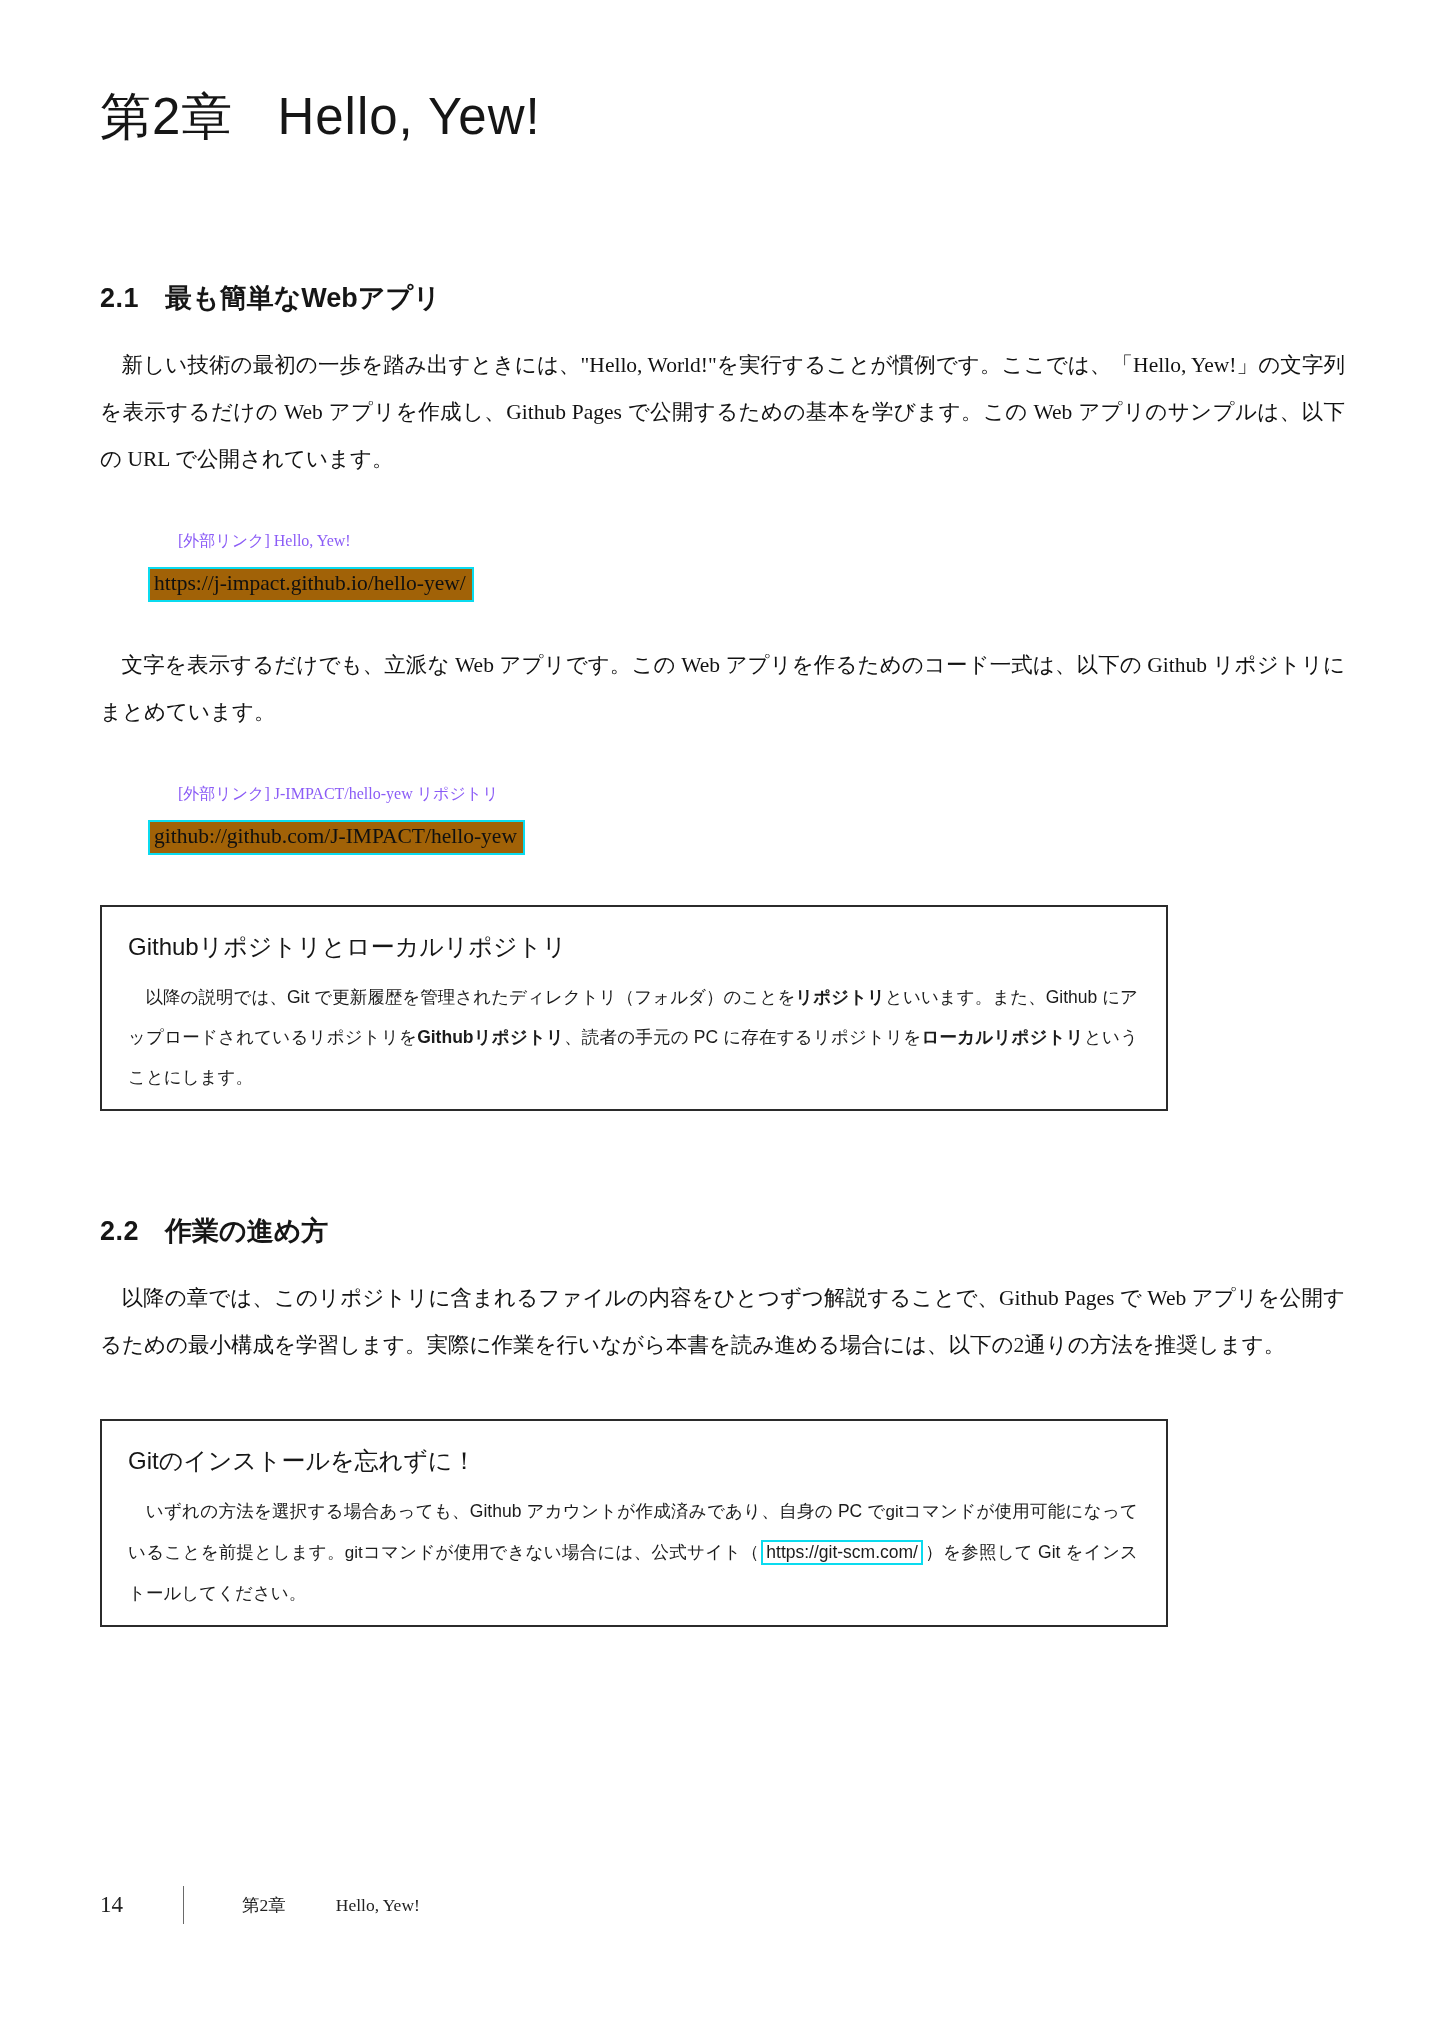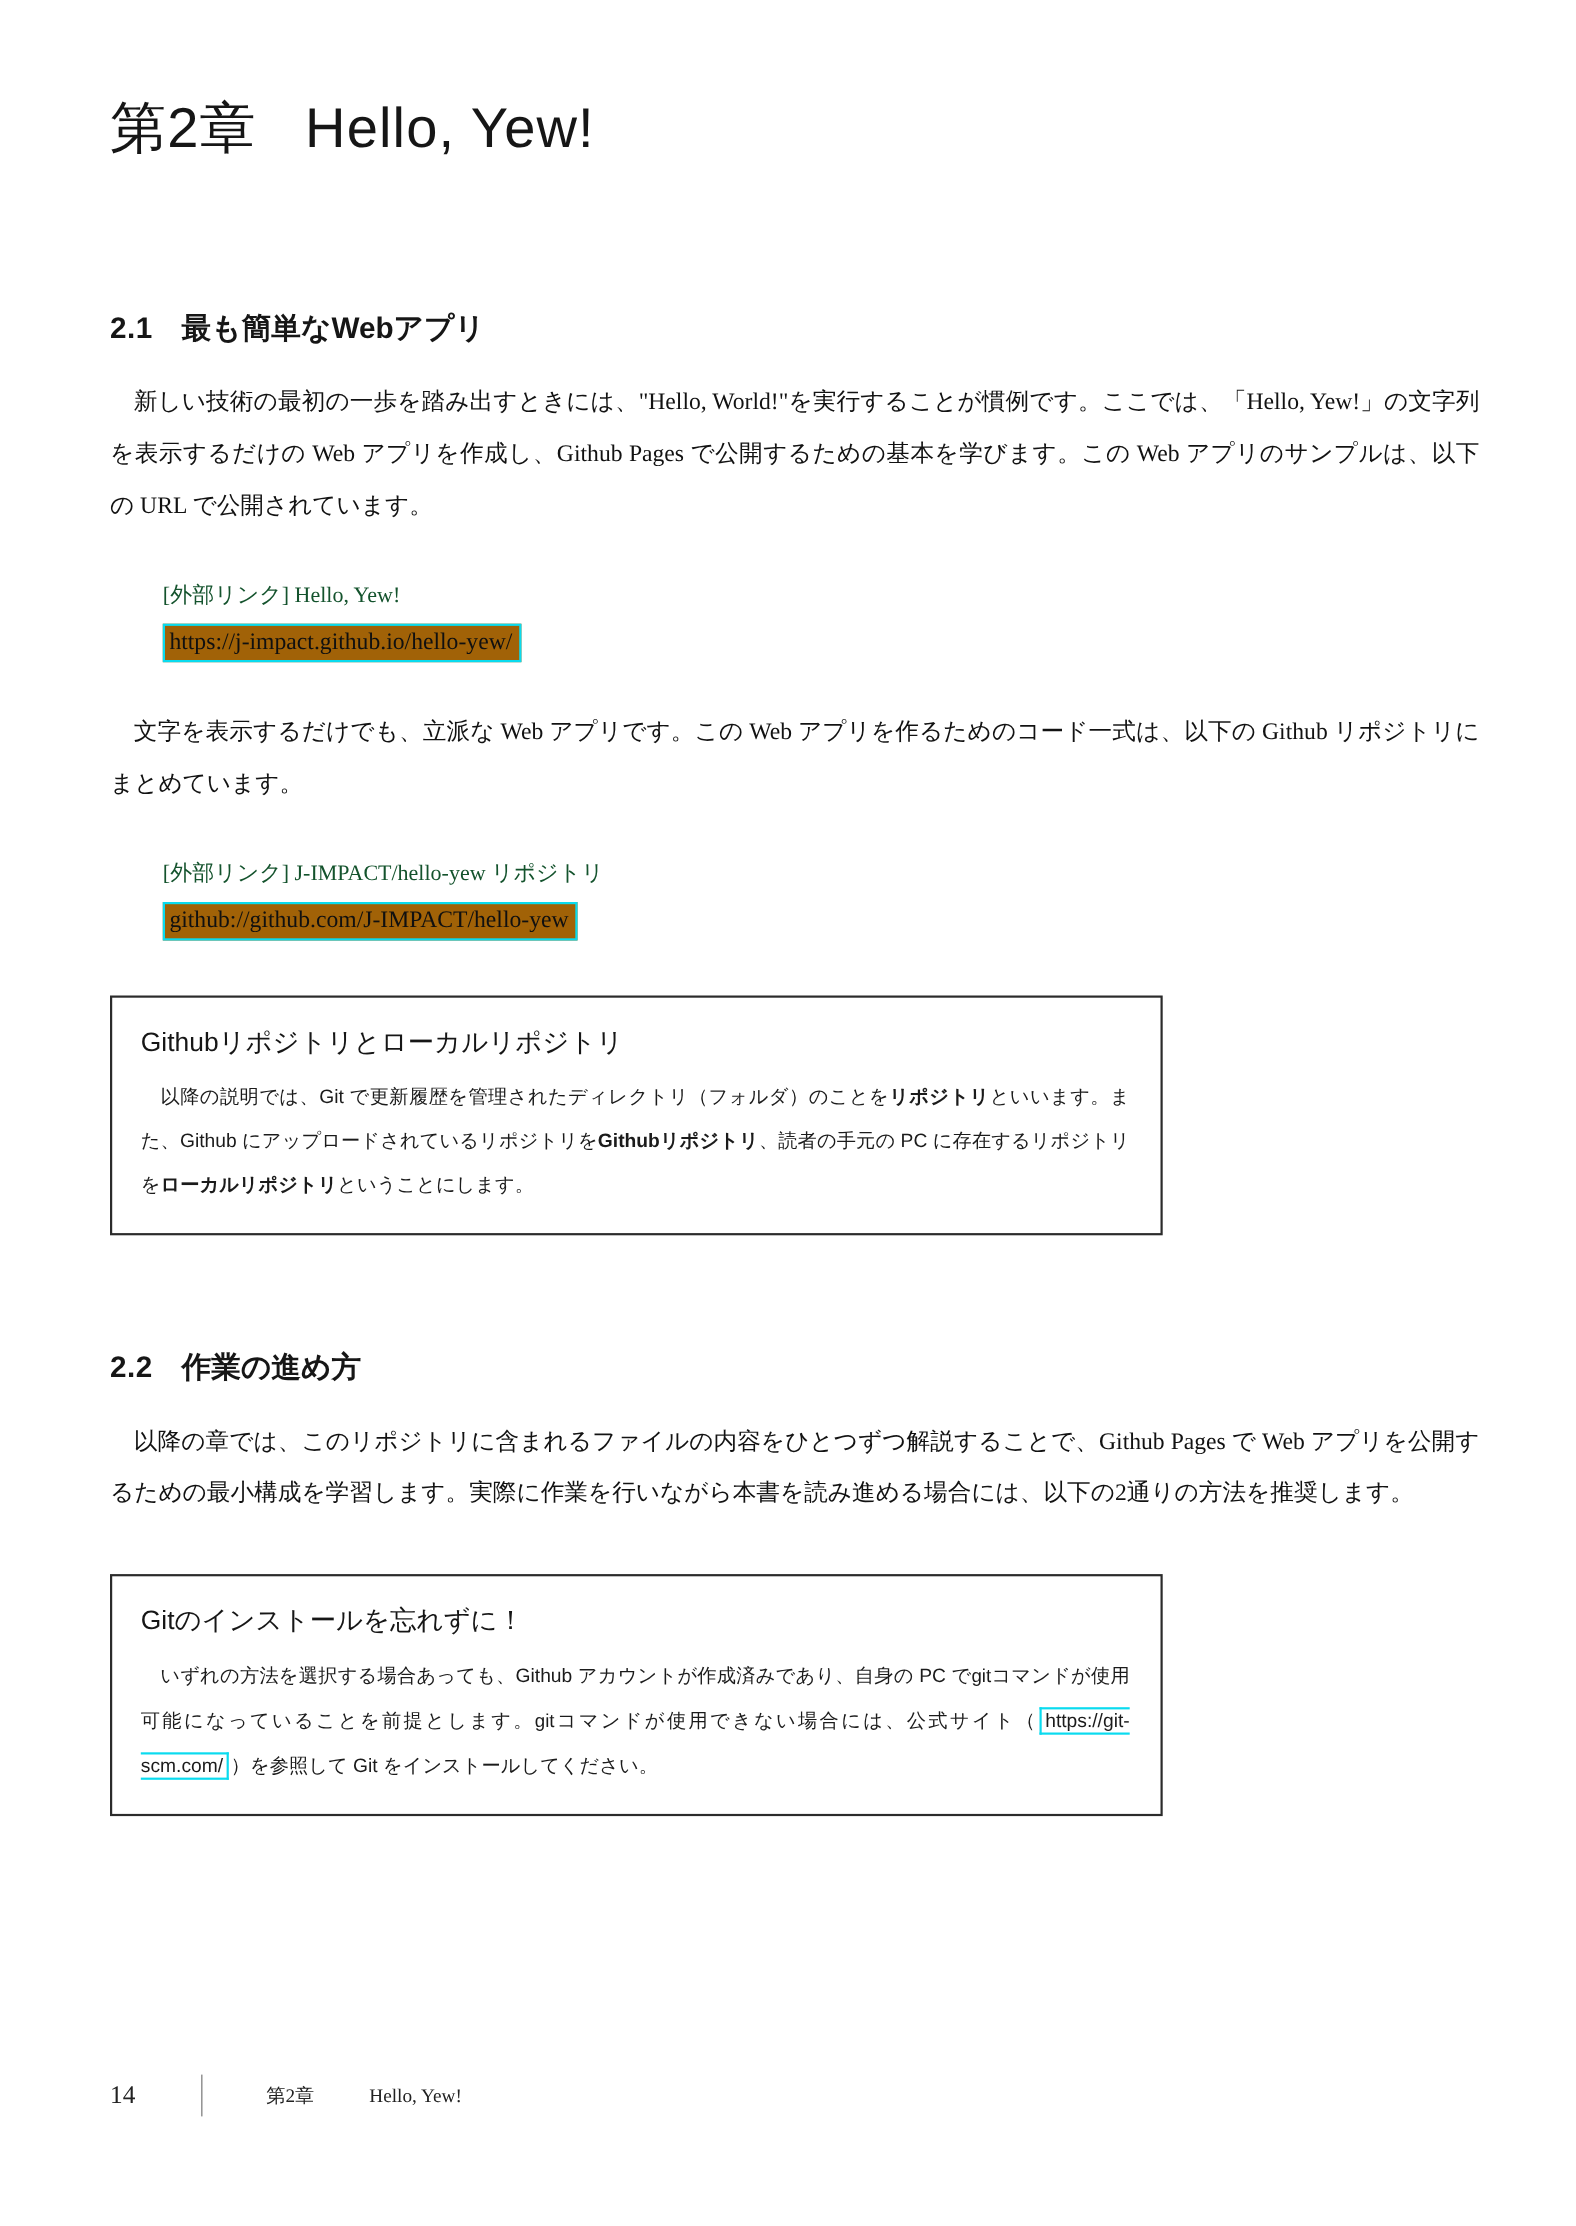--- a/index.html
+++ b/index.html
@@ -41,37 +41,37 @@
     line-height:47px;
     text-align:justify;
     color:#121212;
     margin:0;
   }
   .p-first{margin-top:26px;}
   .p-mid{margin-top:40px;}
 
   
   .link-block{margin-top:38px;padding-left:48px;}
-  .link-label{font-size:20px;line-height:40px;color:#14532d;}
+  .link-label{font-size:16px;line-height:40px;color:#8b5cf6;margin-left:30px;}
   .url-line{margin-top:6px;}
   .url-box{
     display:inline-block;
     border:2px solid #0adbef;
     padding:2px 6px 4px 4px;
     font-size:21.5px;
     color:#101010;
     background:#a16207;
   }
 
   
   .note-box{
     box-sizing:border-box;
-    width:957px;
+    width:1068px;
     border:2px solid #2b2b2b;
-    padding:24px 28px 24px 26px;
+    padding:24px 28px 12px 26px;
     background:#ffffff;
   }
   .nb1{margin-top:50px;}
   .nb2{margin-top:50px;}
   .note-title{
     font-family:"Liberation Sans","DejaVu Sans",sans-serif;
     font-size:24px;font-weight:500;color:#161616;
     margin-bottom:14px;
   }
   .note-body{

